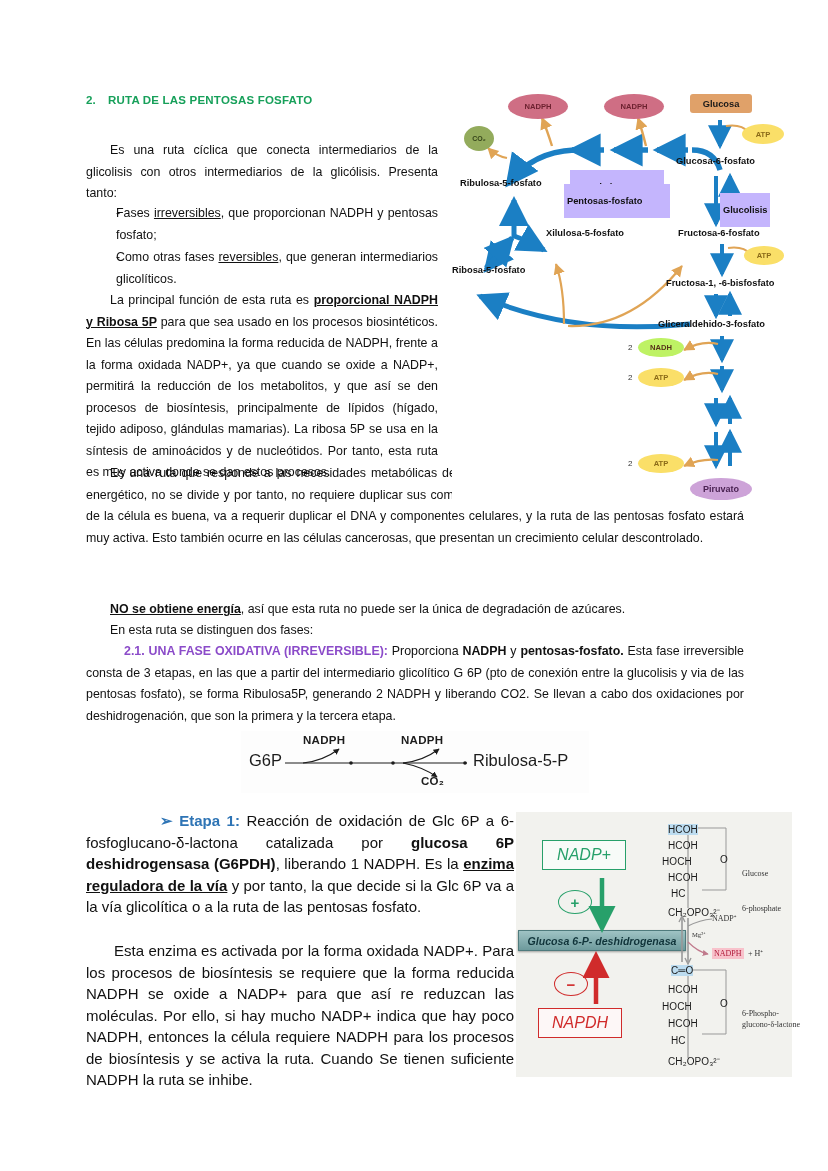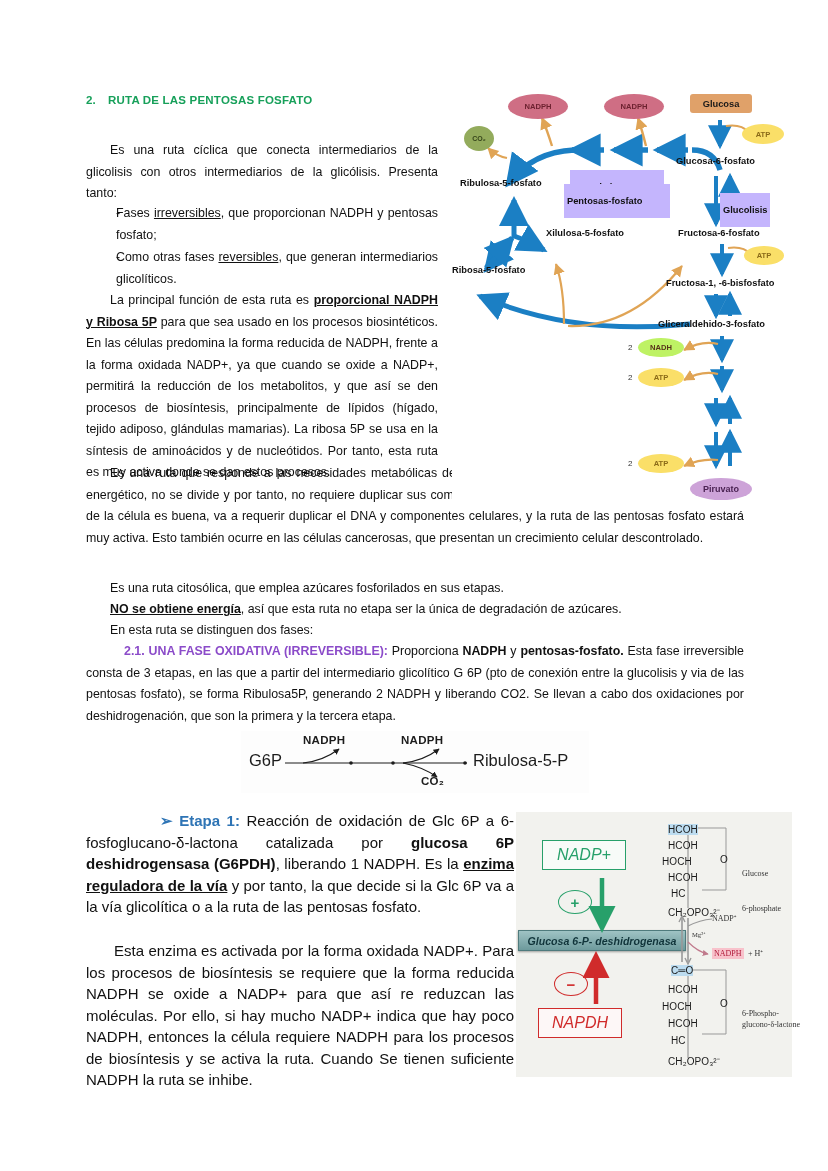--- a/index.html
+++ b/index.html
@@ -119,24 +119,23 @@
       <div class="bullet-txt"><span>Como  otras fases </span><span class="u">reversibles</span><span>, que generan intermediarios glicolíticos.</span></div>
     </div>
   </div>
 
   <div class="para" style="left:86px; top:290px; width:352px; text-indent:24px;">
     <span>La principal función de esta ruta es </span><span class="ub">proporcional NADPH y Ribosa 5P</span><span> para que sea usado en los procesos biosintéticos. En las células predomina la forma reducida de NADPH, frente a la forma oxidada NADP+, ya que cuando se oxide a NADP+, permitirá la reducción de los metabolitos, y que así se den procesos de biosíntesis, principalmente de lípidos (hígado, tejido adiposo, glándulas mamarias). La ribosa 5P se usa en la síntesis de aminoácidos y de nucleótidos. Por tanto, esta ruta es muy activa donde se dan estos procesos.</span>
   </div>
 
   <div class="para" style="left:86px; top:463px; width:658px; text-indent:24px;">Es una ruta que responde a las necesidades metabólicas de la célula. Cuando la célula no tiene un buen nivel energético, no se divide y por tanto, no requiere duplicar sus componentes. Por el contrario, si la situación energética de la célula es buena, va a requerir duplicar el DNA y componentes celulares, y la ruta de las pentosas fosfato estará muy activa. Esto también ocurre en las células cancerosas, que presentan un crecimiento celular descontrolado.</div>
 
-  <div class="para" style="left:86px; top:578px; width:658px; text-indent:24px;">Es una ruta citosólica, que emplea azúcares fosforilados en sus etapas.</div>
 
   <div class="para" style="left:86px; top:599px; width:658px; text-indent:24px;">
-    <span class="ub">NO se obtiene energía</span><span>, así que esta ruta no etapa ser la única de degradación de azúcares.</span>
+    <span class="ub">NO se obtiene energía</span><span>, así que esta ruta no puede ser la única de degradación de azúcares.</span>
   </div>
 
   <div class="para" style="left:86px; top:620px; width:658px; text-indent:24px;">En esta ruta se distinguen dos fases:</div>
 
   <div class="h3" style="left:86px; top:641px; width:658px; text-indent:38px; text-align:justify;">
     <span>2.1. UNA FASE OXIDATIVA (IRREVERSIBLE):</span><span class="rest"><span> Proporciona </span><b>NADPH</b><span> y </span><b>pentosas-fosfato.</b><span> Esta fase irreversible consta de 3 etapas, en las que a partir del intermediario glicolítico G 6P (pto de conexión entre la glucolisis y via de las pentosas fosfato), se forma Ribulosa5P, generando 2 NADPH y liberando CO2.  Se llevan a cabo dos oxidaciones por deshidrogenación, que son la primera y la tercera etapa.</span></span>
   </div>
 
   <div class="etapa" style="left:86px; top:810px; width:428px; text-indent:74px;">
     <span class="arrow">➢</span>

